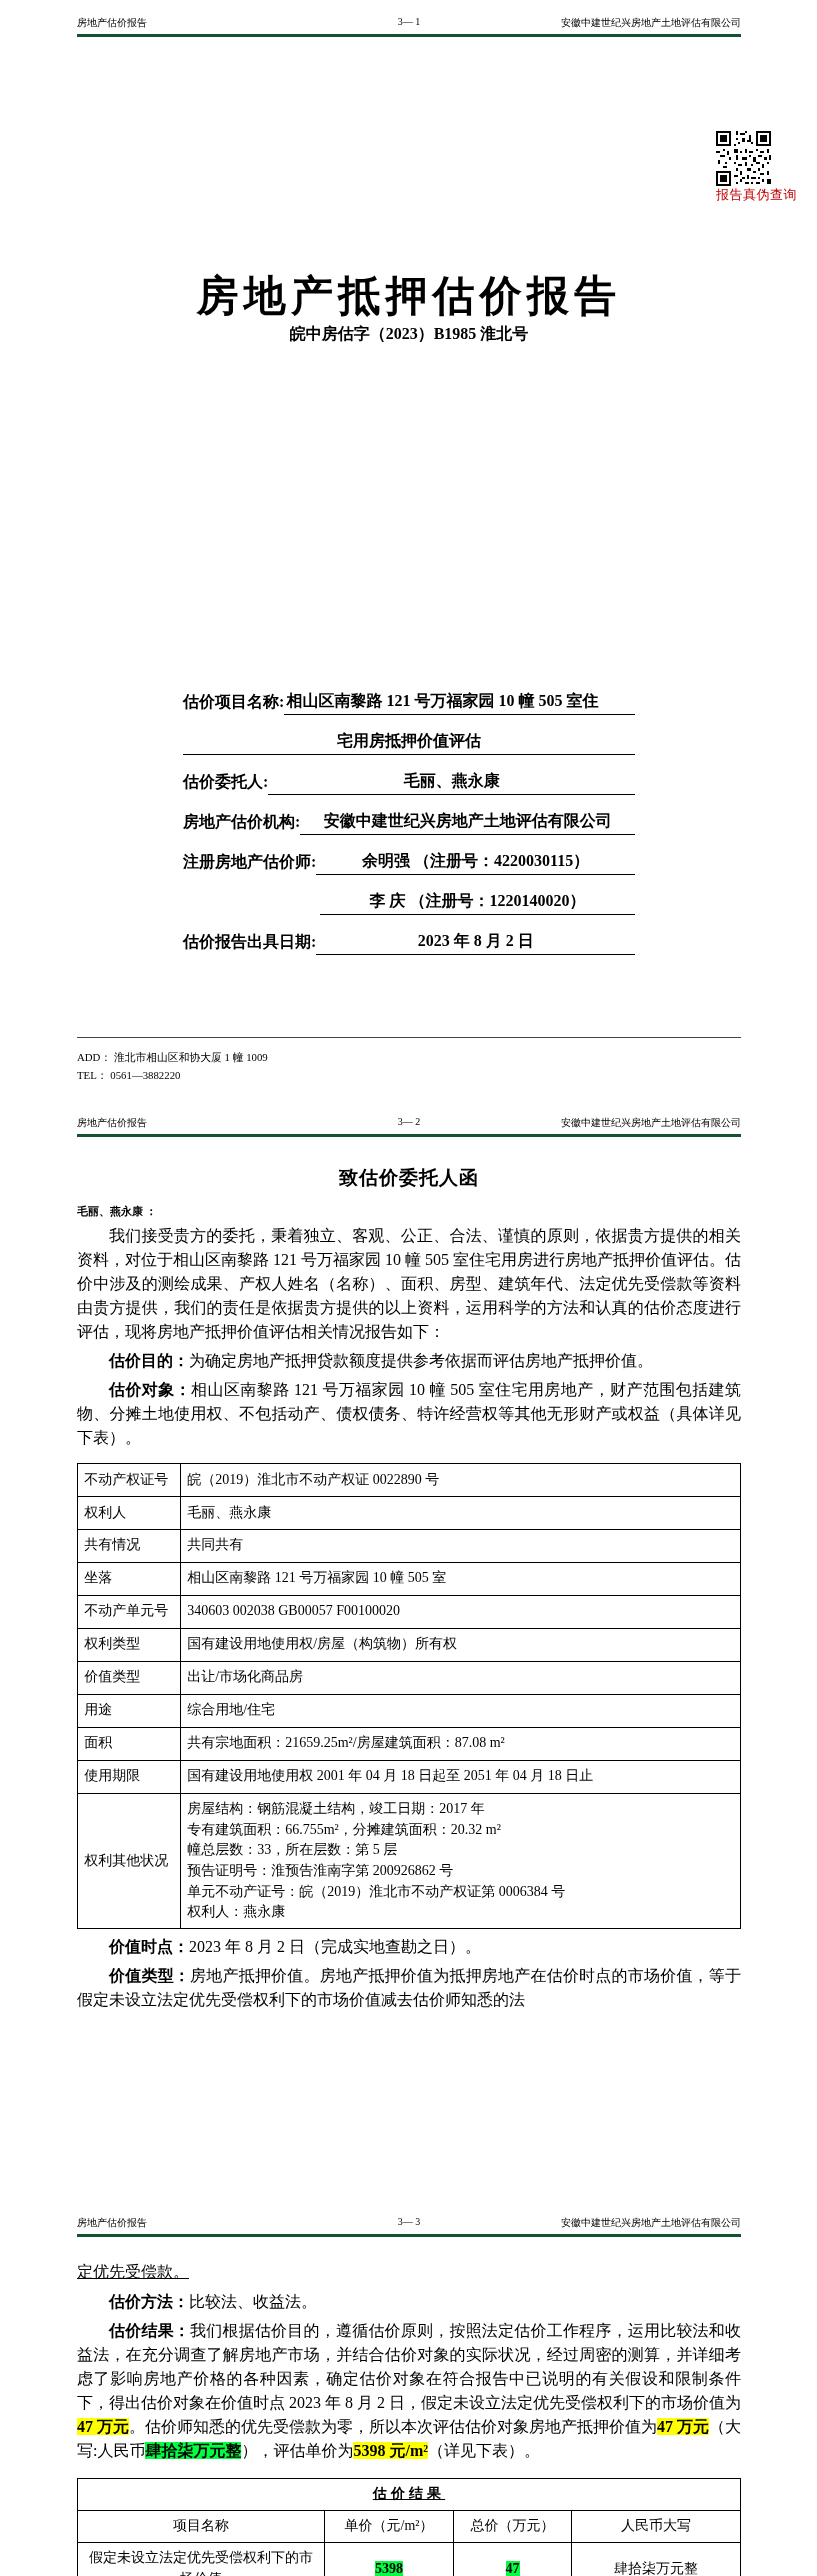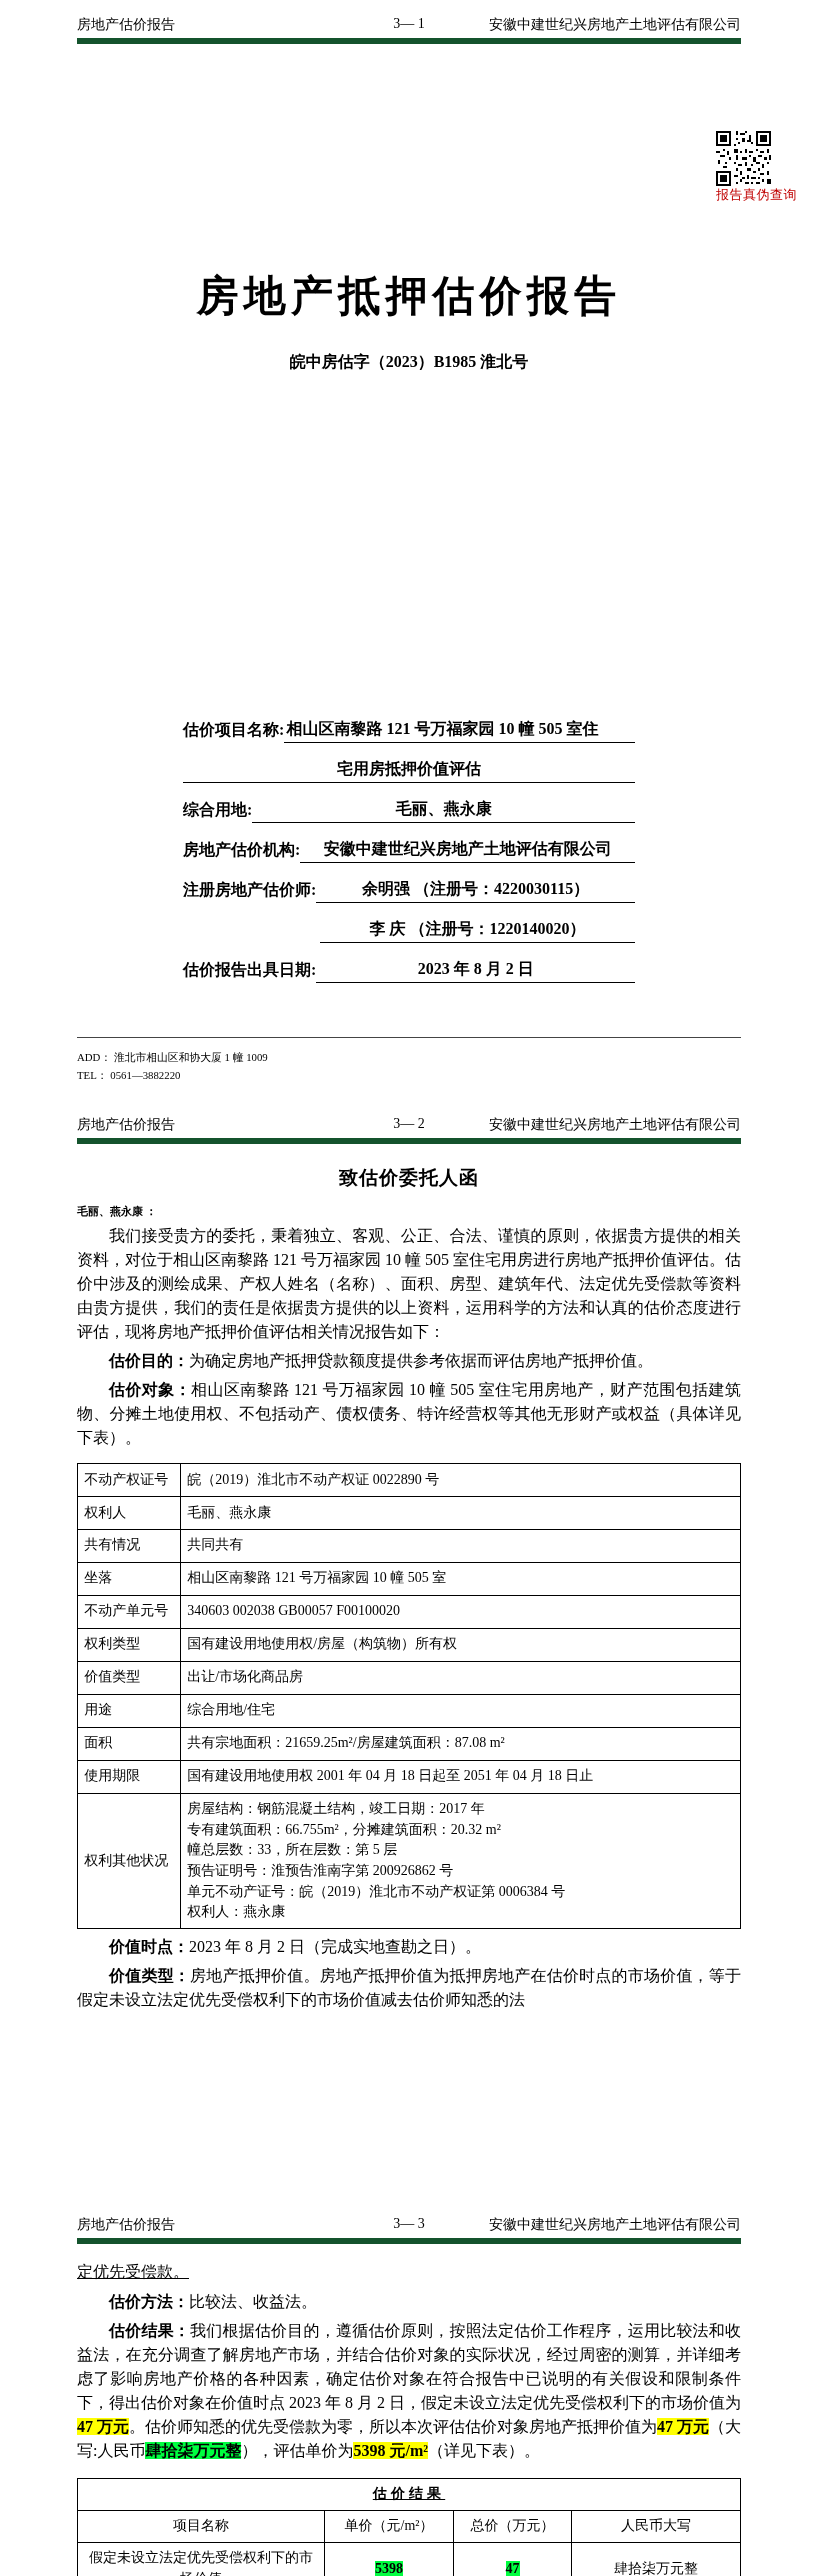--- a/index.html
+++ b/index.html
@@ -6,41 +6,41 @@
   html,body { background:#ffffff; }
   body {
     width:818px;
     font-family:"Liberation Serif","DejaVu Serif",serif;
     color:#000;
   }
   .page { position:relative; width:818px; height:1100px; background:#fff; overflow:hidden; }
 
   .page-header {
     position:absolute; top:15.5px; left:77px; right:77px;
-    font-size:14px; padding-bottom:4.1px; border-bottom:6px solid #14532d;
+    font-size:10px; padding-bottom:4.1px; border-bottom:3px solid #14532d;
   }
   .ph-left { float:left; }
   .ph-right { float:right; }
   .ph-center { position:absolute; left:50%; transform:translateX(-50%); }
 
   .page-footer {
     position:absolute; left:77px; right:77px; bottom:15.5px;
     border-top:1px solid #444; padding-top:10px;
     font-size:10.8px; line-height:18.5px;
   }
 
   .page-body { position:absolute; top:46px; left:77px; right:77px; }
 
   
   .qr-block { position:absolute; top:131px; right:47px; width:55px; text-align:center; }
   .qr-block svg { width:55px; height:55px; display:block; }
   .qr-caption { font-size:13px; color:#c00000; margin-top:0; letter-spacing:0.5px; white-space:nowrap; }
 
   .doc-title { text-align:center; font-size:42px; font-weight:bold; letter-spacing:5.2px; margin-top:222px; }
-  .doc-no    { text-align:center; font-size:16px; font-weight:bold; margin-top:28px; }
+  .doc-no    { text-align:center; font-size:16px; font-weight:bold; }
 
   .info-block { margin:330px 106px 0 106px; font-size:16px; font-weight:bold; }
   .info-row { display:flex; align-items:flex-end; height:40px; }
   .info-row .lbl { white-space:nowrap; padding-bottom:2.1px; }
   .info-row .spacer { width:137px; }
   .info-row .val { flex:1; border-bottom:1px solid #000; text-align:center; padding:0 2.1px 2.1px; white-space:nowrap; }
   .info-row .val.left { text-align:left; }
 
   
   .letter-title { text-align:center; font-size:19px; font-weight:bold; margin-top:18.5px; letter-spacing:1px; }
@@ -162,21 +162,21 @@
 
     <div class="info-block">
       <div class="info-row">
         <span class="lbl">估价项目名称:</span>
         <span class="val left">相山区南黎路 121 号万福家园 10 幢 505 室住</span>
       </div>
       <div class="info-row">
         <span class="val">宅用房抵押价值评估</span>
       </div>
       <div class="info-row">
-        <span class="lbl">综合用地:</span>
+        <span class="lbl">估价委托人:</span>
         <span class="val">毛丽、燕永康</span>
       </div>
       <div class="info-row">
         <span class="lbl">房地产估价机构:</span>
         <span class="val">安徽中建世纪兴房地产土地评估有限公司</span>
       </div>
       <div class="info-row">
         <span class="lbl">注册房地产估价师:</span>
         <span class="val">余明强 （注册号：4220030115）</span>
       </div>

